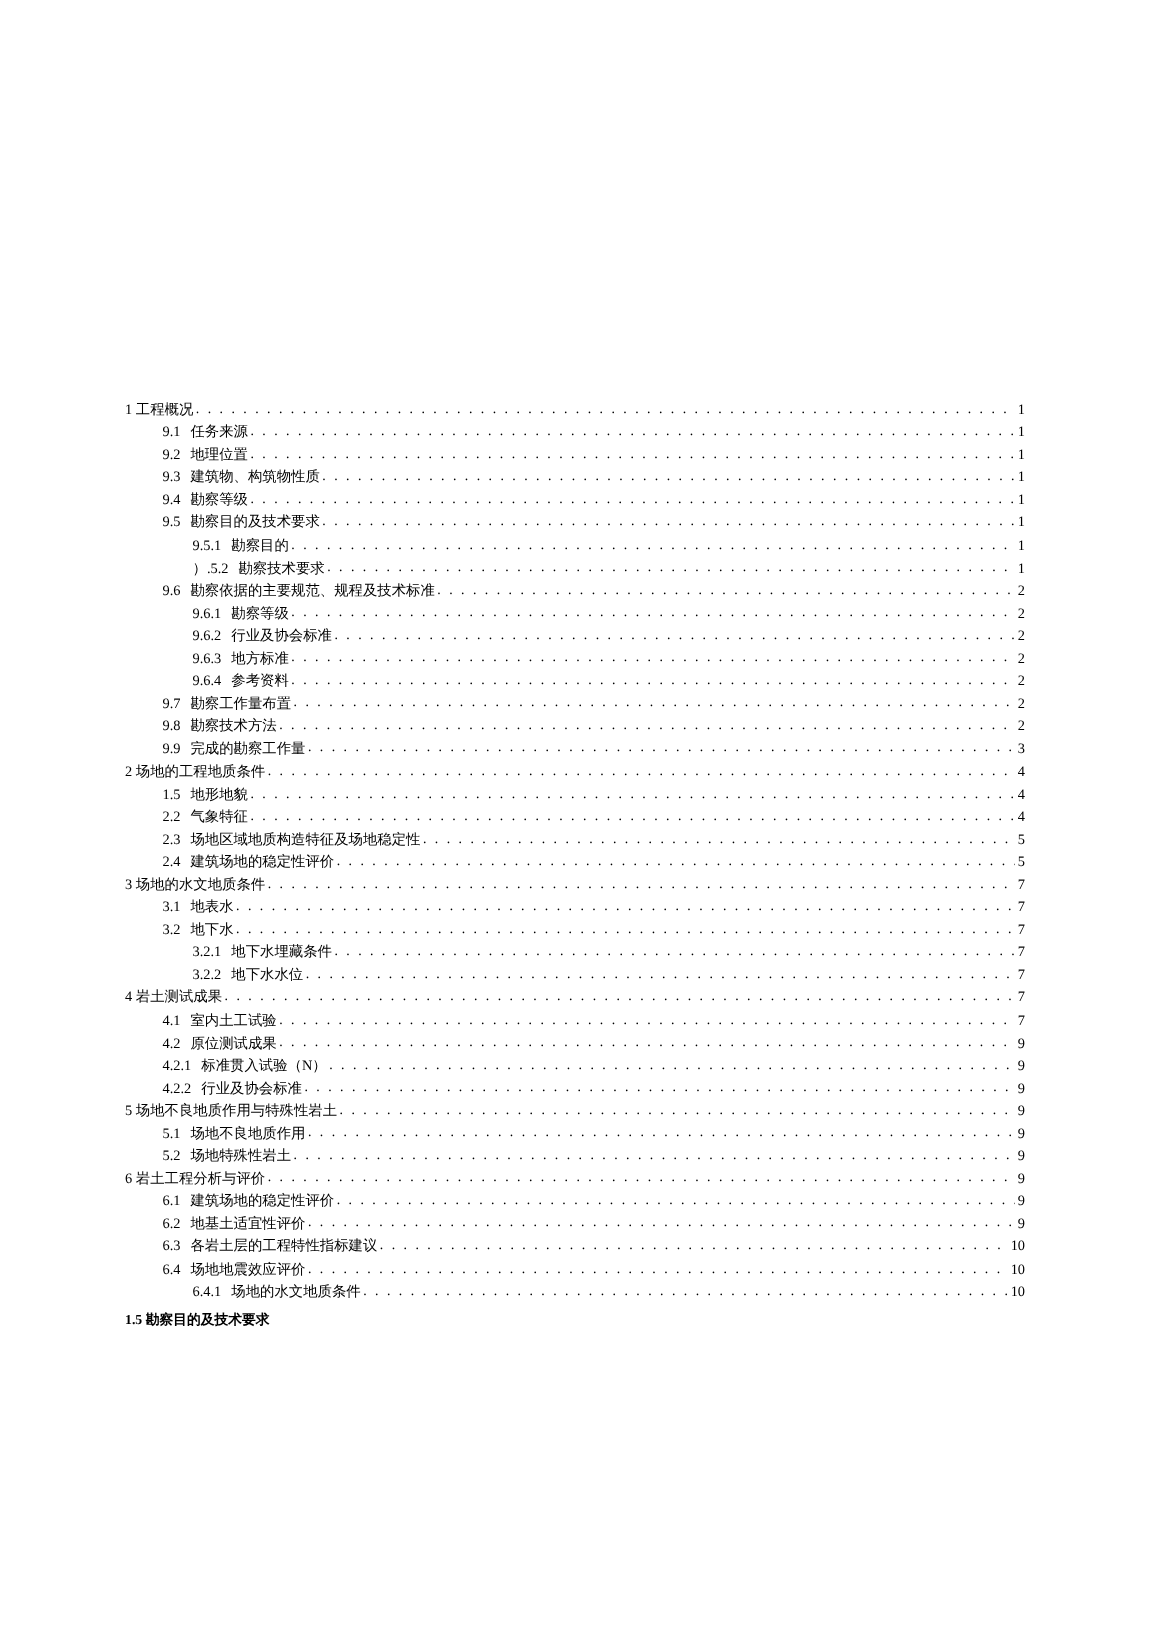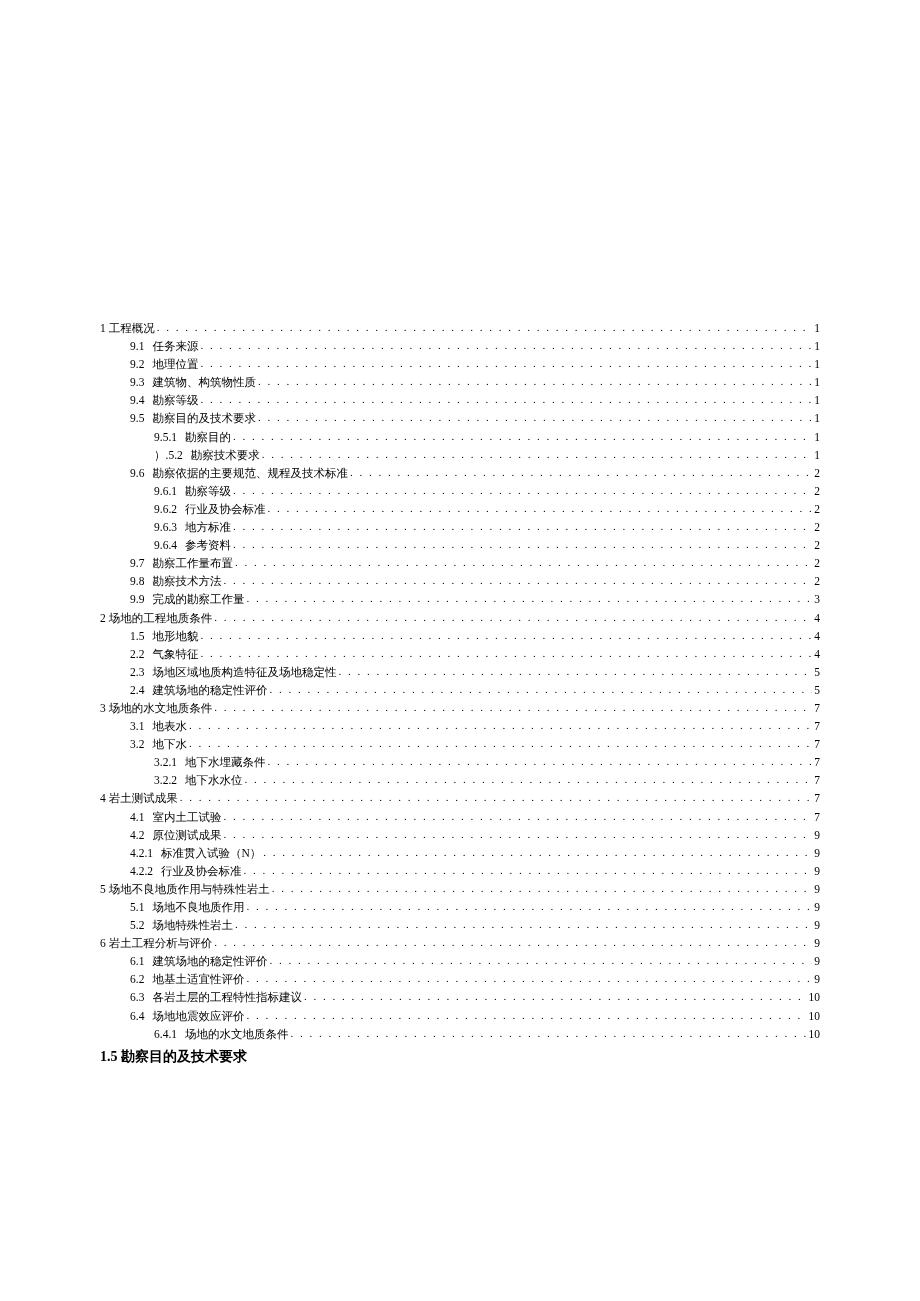--- a/index.html
+++ b/index.html
@@ -46,21 +46,21 @@
       letter-spacing: 2px;
       color: #000;
       margin: 0 2px;
       font-size: 11px;
     }
     .toc-page {
       white-space: nowrap;
     }
     .section-heading {
       font-weight: bold;
-      font-size: 14px;
+      font-size: 11px;
       margin-top: 6px;
     }
     #toc-container {
       width: 100%;
     }
   </style>
 </head>
 <body>
 
 <div id="toc-container">

